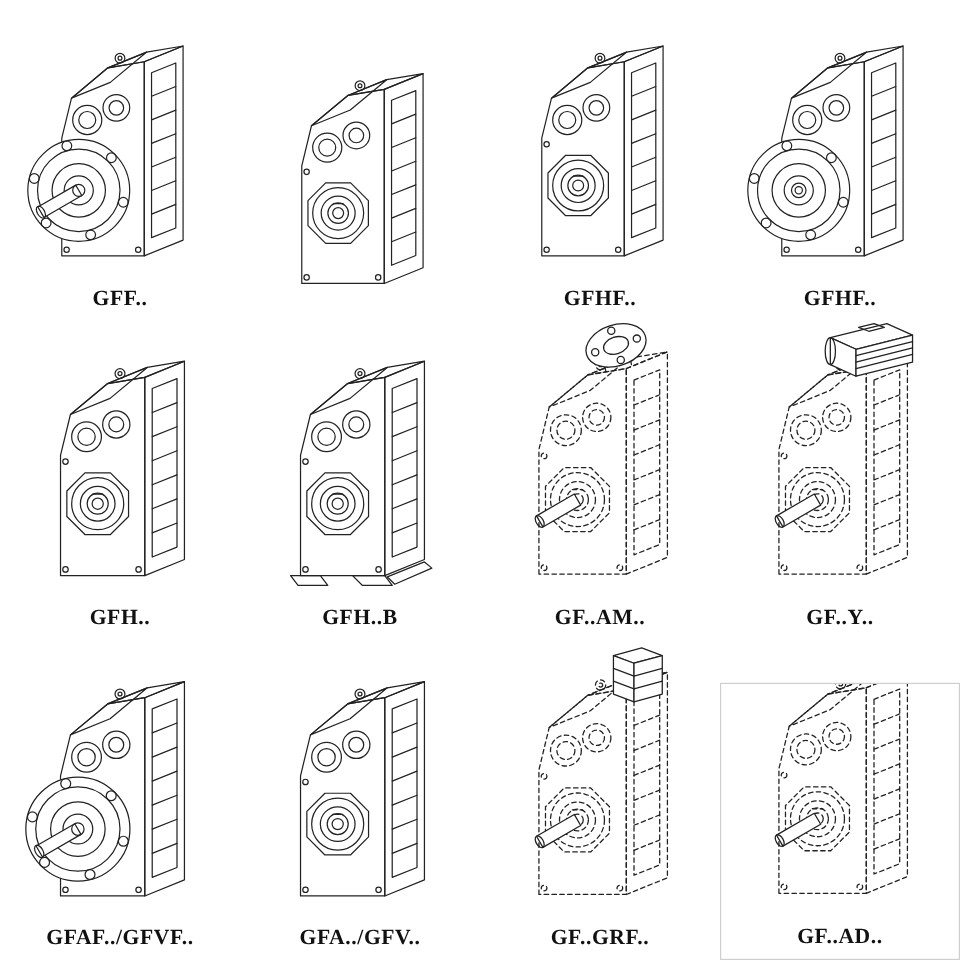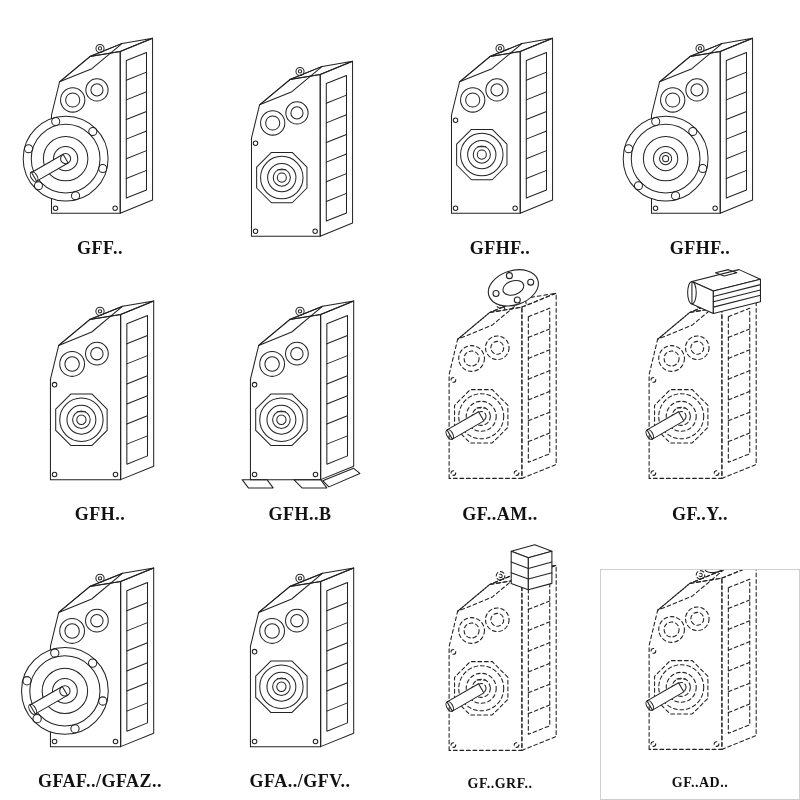--- a/index.html
+++ b/index.html
@@ -36,21 +36,21 @@
     justify-content: center;
   }
   .label {
     font-weight: 700;
     font-size: 18px;
     color: #111111;
     letter-spacing: 0.5px;
     margin-top: 2px;
     white-space: nowrap;
   }
-  .cell.big .label { font-size: 14px; }
+  .cell.big .label { font-size: 18px; }
   .cell.framed { border: 1px solid #cfcfcf; margin-top: 36px; }
   svg {
     stroke: #222222;
     stroke-width: 1;
     fill: none;
     stroke-linejoin: round;
     stroke-linecap: round;
     display: block;
   }
 </style>
@@ -397,21 +397,21 @@
           <circle cx="65.8" cy="182.7" r="4"></circle>
           <circle cx="29.1" cy="172.9" r="4"></circle>
           <circle cx="19.3" cy="136.2" r="4"></circle>
           <circle cx="46.2" cy="109.3" r="4"></circle>
           <circle cx="82.9" cy="119.1" r="4"></circle>
           <polygon points="53.5,141.7 22.3,159.7 27.3,168.3 58.5,150.3" fill="#ffffff"></polygon>
           <ellipse cx="24.8" cy="164" rx="5.5" ry="3" transform="rotate(60 24.8 164)"></ellipse>
           <circle cx="56" cy="146" r="5"></circle>
         </svg>
       </div>
-    <figcaption class="label">GFAF../GFAZ..</figcaption>
+    <figcaption class="label">GFAF../GFVF..</figcaption>
   </figure>
 
   <figure class="cell">
     <div class="art">
         <svg viewBox="-2 -4 184 226" width="190" role="img">
           <polygon points="42,200 42,103 50,70 80,45 110,40 110,200"></polygon>
           <polygon points="110,40 142,27 142,187 110,200"></polygon>
           <polygon points="80,45 110,40 142,27 112,32"></polygon>
           <polygon points="50,70 80,45 112,32 82,57"></polygon>
           <polygon points="116,49 136,41 136,177 116,185"></polygon>

